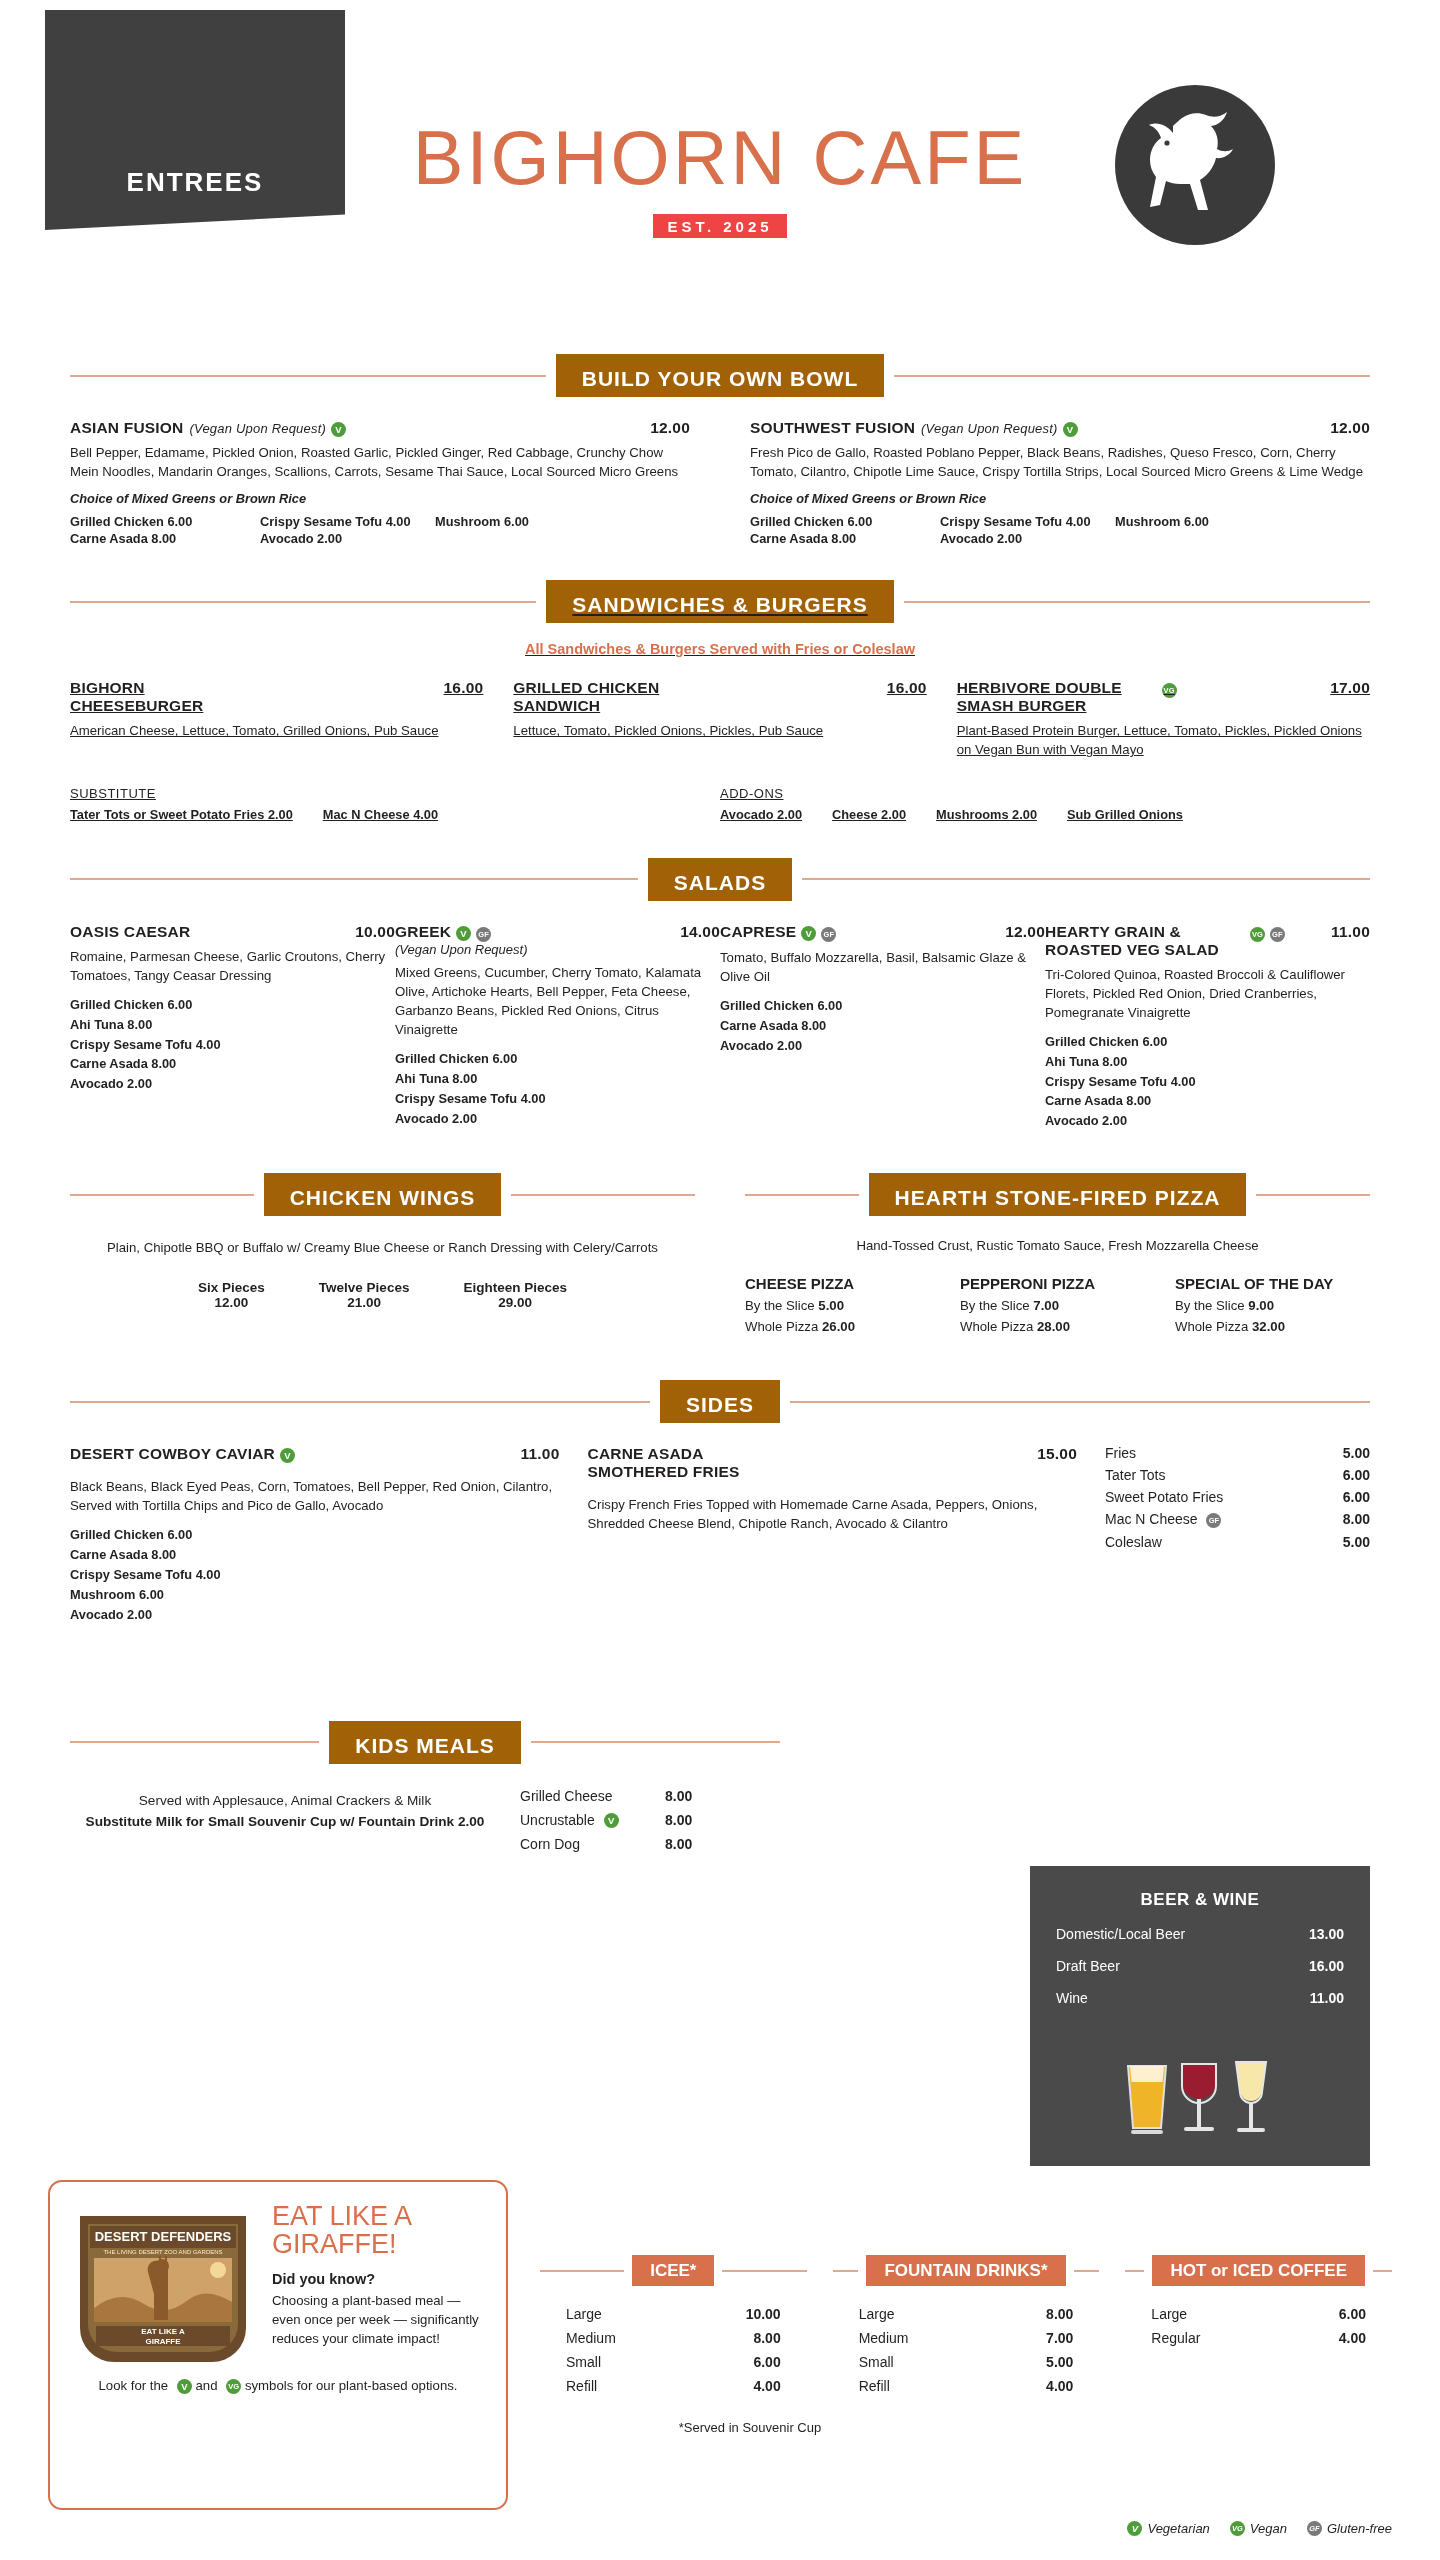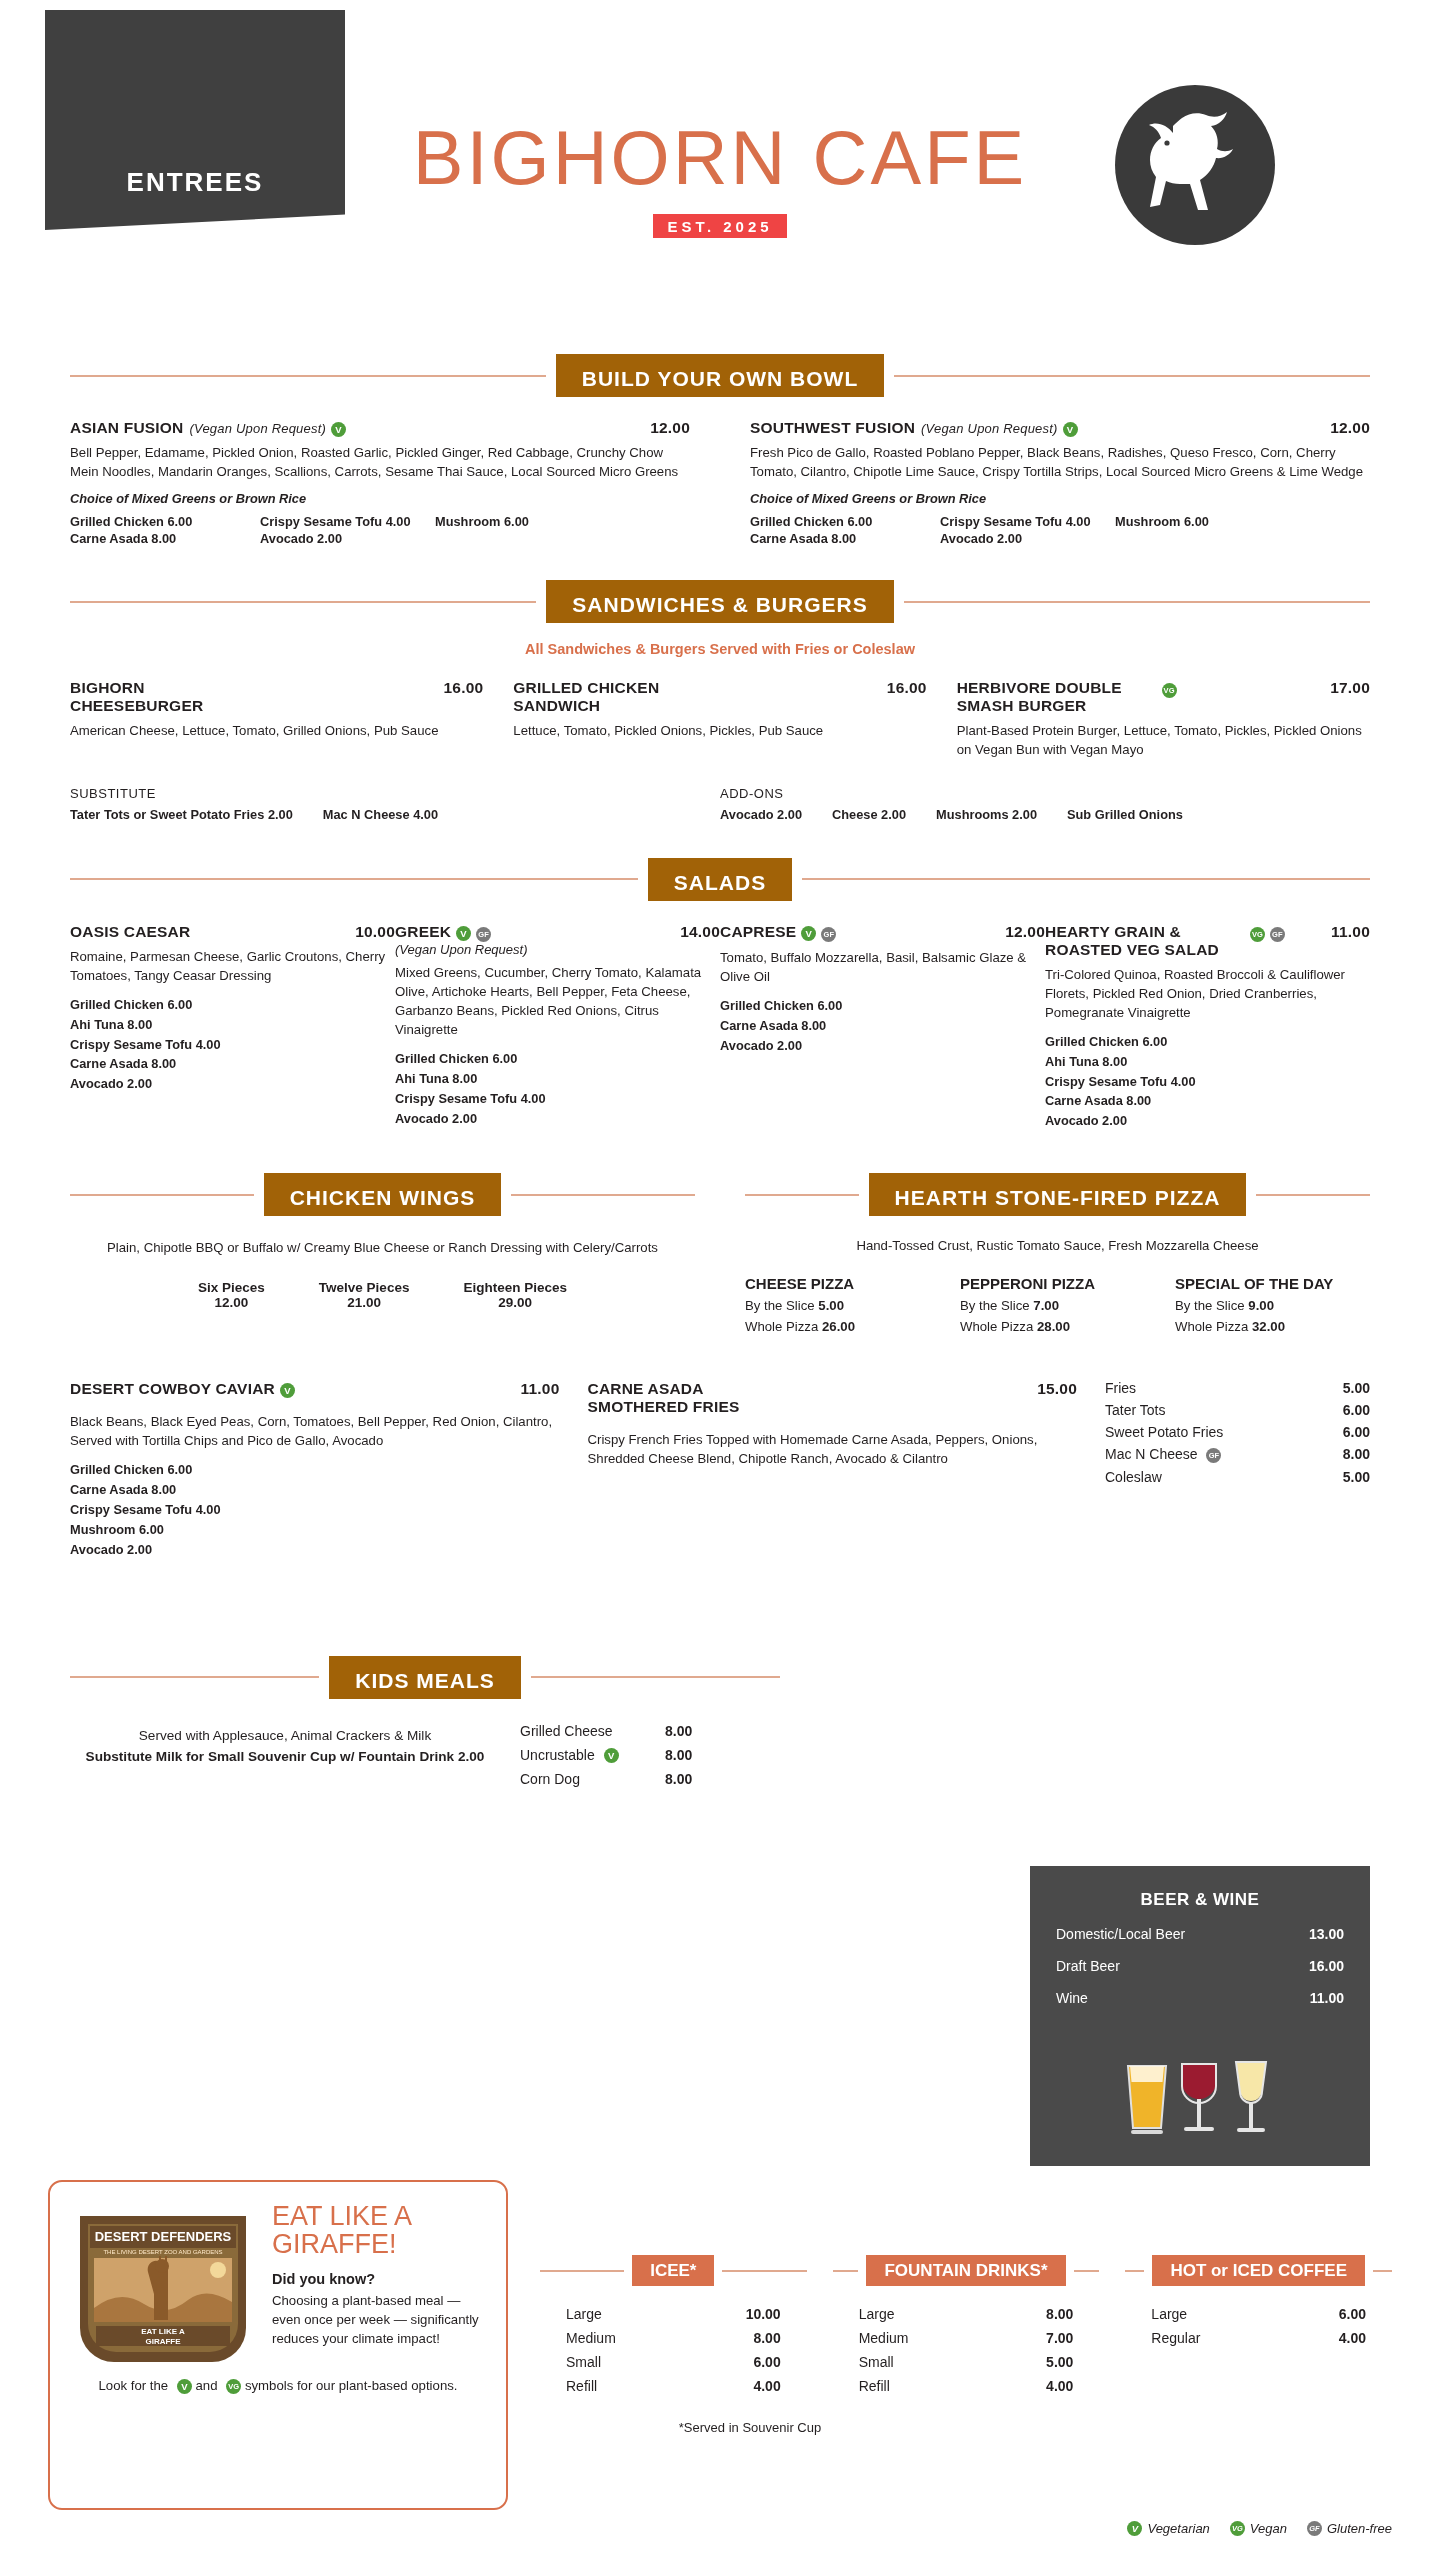--- a/index.html
+++ b/index.html
@@ -227,21 +227,21 @@
         </div>
         <div class="addrow" style="margin-top:2px;">
           <span class="a">Carne Asada 8.00</span>
           <span class="b">Avocado 2.00</span>
         </div>
       </div>
 
     </div>
   </div>
 
-  <div class="section" style="margin-top:34px;">
+  <div class="section" style="margin-top:34px;text-decoration:underline;">
     <div class="band">
       <div class="rule"></div>
       <div class="label">SANDWICHES &amp; BURGERS</div>
       <div class="rule"></div>
     </div>
     <div class="sw-sub">All Sandwiches &amp; Burgers Served with Fries or Coleslaw</div>
     <div class="sw-grid">
       <div class="col">
         <div class="item-head">
           <span class="item-name" style="max-width:175px;">BIGHORN CHEESEBURGER</span>
@@ -435,20 +435,25 @@
               <span>Whole Pizza</span>
               <b>32.00</b>
             </div>
           </div>
         </div>
       </div>
     </div>
   </div>
 
   <div class="section" style="margin-top:46px;">
+    <div class="band">
+      <div class="rule"></div>
+      <div class="label">SIDES</div>
+      <div class="rule"></div>
+    </div>
     <div class="sides-grid">
       <div class="col">
         <div class="item-head">
           <span class="item-name">DESERT COWBOY CAVIAR</span>
           <span class="badge">V</span>
           <span class="dots"></span>
           <span class="price">11.00</span>
         </div>
         <div class="desc" style="margin-top:14px;">Black Beans, Black Eyed Peas, Corn, Tomatoes, Bell Pepper, Red Onion, Cilantro, Served with Tortilla Chips and Pico de Gallo, Avocado</div>
         <div class="stack">

